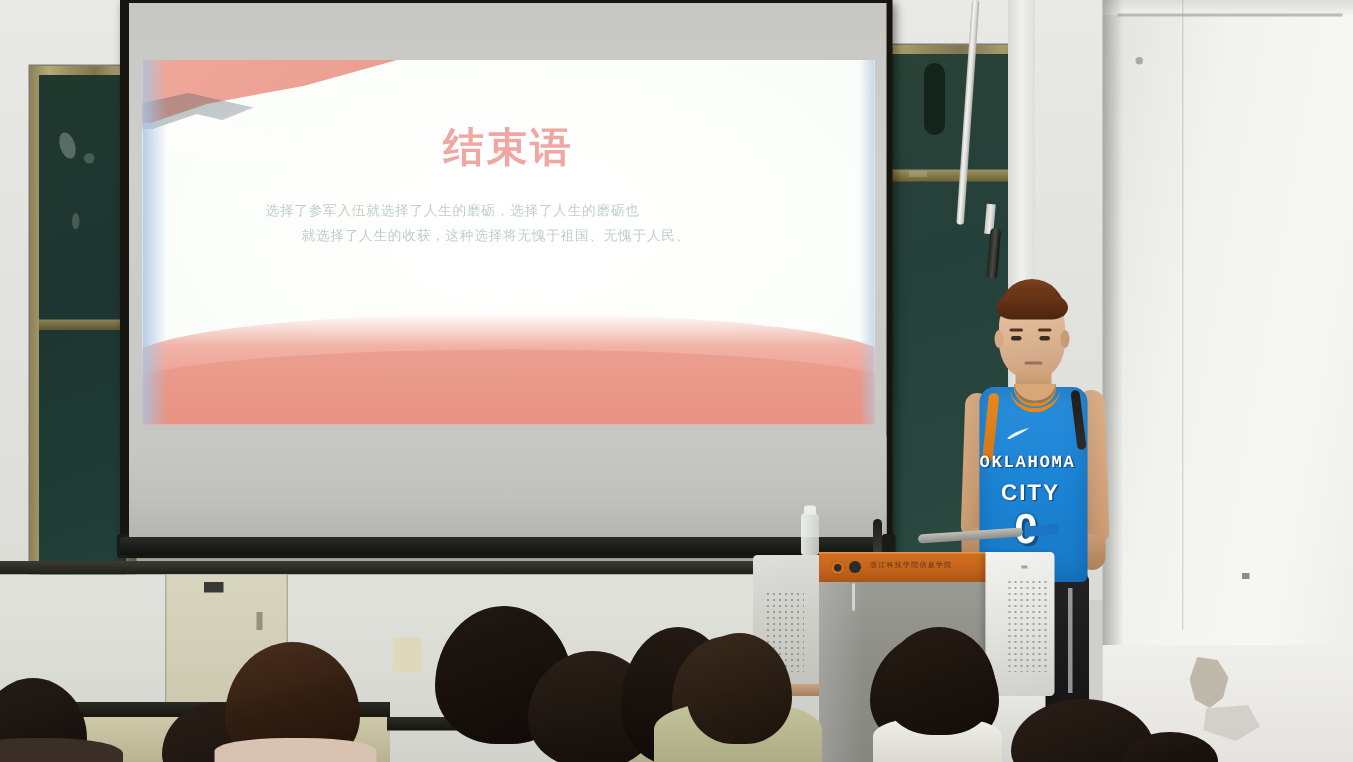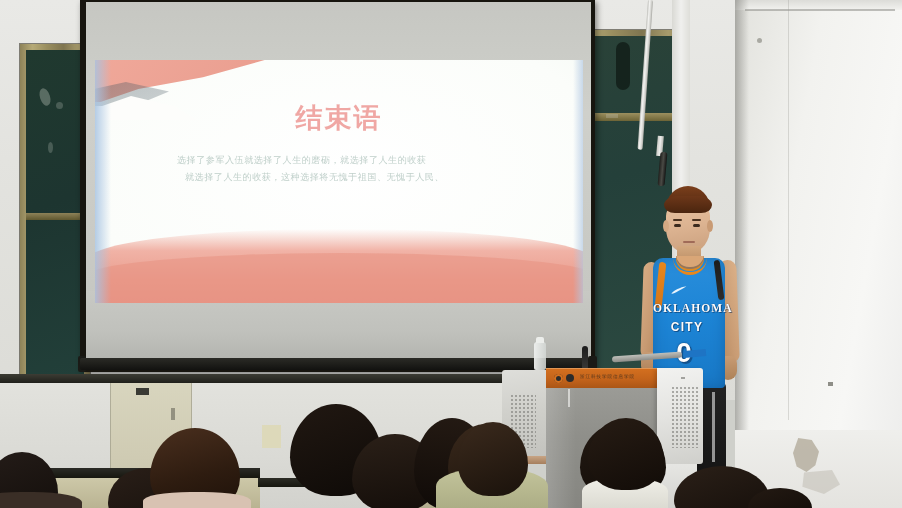--- a/index.html
+++ b/index.html
@@ -143,21 +143,21 @@
     box-shadow: 2px 2px 6px rgba(0,0,0,.45);
   }
   .screen-casing {
     position:absolute;
     left: 86px; top: 2px; width: 505px; height: 368px;
     background: linear-gradient(180deg,#c6c7c2 0%, #cfd0cb 30%, #c3c4bf 100%);
   }
   
   .projection {
     position: absolute;
-    left: 95px; top: 60px; width: 488px; height: 243px;
+    left: 95px; top: 40px; width: 488px; height: 243px;
     overflow: hidden;
     background: #ffffff;
   }
   .proj-glow {
     position:absolute; inset:0;
     background:
       radial-gradient(120% 140% at 52% 46%, #ffffff 0%, #fbfdfa 45%, #eef6ef 78%, #e4efe6 100%);
   }
   .proj-left-blue {
     position:absolute; left:0; top:0; width:16px; height:100%;
@@ -214,21 +214,21 @@
   .slide-body {
     position:absolute; left: 76px; right: 28px; top: 92px;
     font-size: 9.1px;
     line-height: 17px;
     color: rgba(96,134,122,.40);
     letter-spacing: .5px;
     text-shadow: 0 0 5px rgba(255,255,255,.9);
   }
   .slide-body p { margin: 0 0 14px 0; }
   .slide-body p.p2 { margin-left: 6px; }
-  .slide-body .l2 { margin-left: 8px; display:block; }
+  .slide-body .l2 { margin-left: 24px; display:block; }
   .slide-body .l3 { margin-left: 0px; display:block; }
 
   
   .screen-bottom-bar {
     position:absolute; left: 86px; top: 291px; width: 505px; height: 68px;
     background: linear-gradient(180deg,#c8c9c4 0%, #c0c1bc 60%, #b4b5b0 100%);
   }
   .screen-roller {
     position:absolute; left: 80px; top: 358px; width: 515px; height: 12px;
     background: linear-gradient(180deg,#2b2b26,#121210);
@@ -331,26 +331,26 @@
     position:absolute; left: 18px; top: 22px; width: 16px; height: 8px;
   }
   .team-top {
     position:absolute; left: 0; right: 8px; top: 44px;
     text-align:center;
     font-size: 11.5px;
     font-weight: bold;
     letter-spacing: 1.1px;
     color: #fdfdfd;
     text-shadow: 0 0 1px rgba(20,50,90,.9), 1px 1px 0 rgba(10,40,80,.5);
-    font-family: Liberation Serif, serif;
+    font-family: Liberation Mono, monospace;
   }
   .team-bottom {
     position:absolute; left: 4px; right: 8px; top: 62px;
     text-align:center;
-    font-size: 12px;
+    font-size: 15px;
     font-weight: bold;
     letter-spacing: 1.3px;
     color: #fdfdfd;
     text-shadow: 0 0 1px rgba(20,50,90,.9), 1px 1px 0 rgba(10,40,80,.5);
   }
   .jersey-number {
     position:absolute; left: 0; right: 10px; top: 80px;
     text-align:center;
     font-size: 28px;
     font-weight: bold;
@@ -600,21 +600,21 @@
     <div class="deco-top"></div>
     <div class="deco-top-wave"></div>
     <div class="deco-top-white"></div>
     <div class="proj-left-blue"></div>
     <div class="proj-right-blue"></div>
 
     <div class="slide-inner">
       <div class="slide-title">结束语</div>
       <div class="slide-body">
         <p class="p2">
-          <span>选择了参军入伍就选择了人生的磨砺，就选择了人生的收获</span>
+          <span>选择了参军入伍就选择了人生的磨砺，选择了人生的磨砺也</span>
           <span class="l2">就选择了人生的收获，这种选择将无愧于祖国、无愧于人民、</span>
         </p>
       </div>
     </div>
   </div>
 
   <div class="screen-roller-cap-l"></div>
   <div class="screen-roller"></div>
   <div class="screen-roller-cap-r"></div>
 

